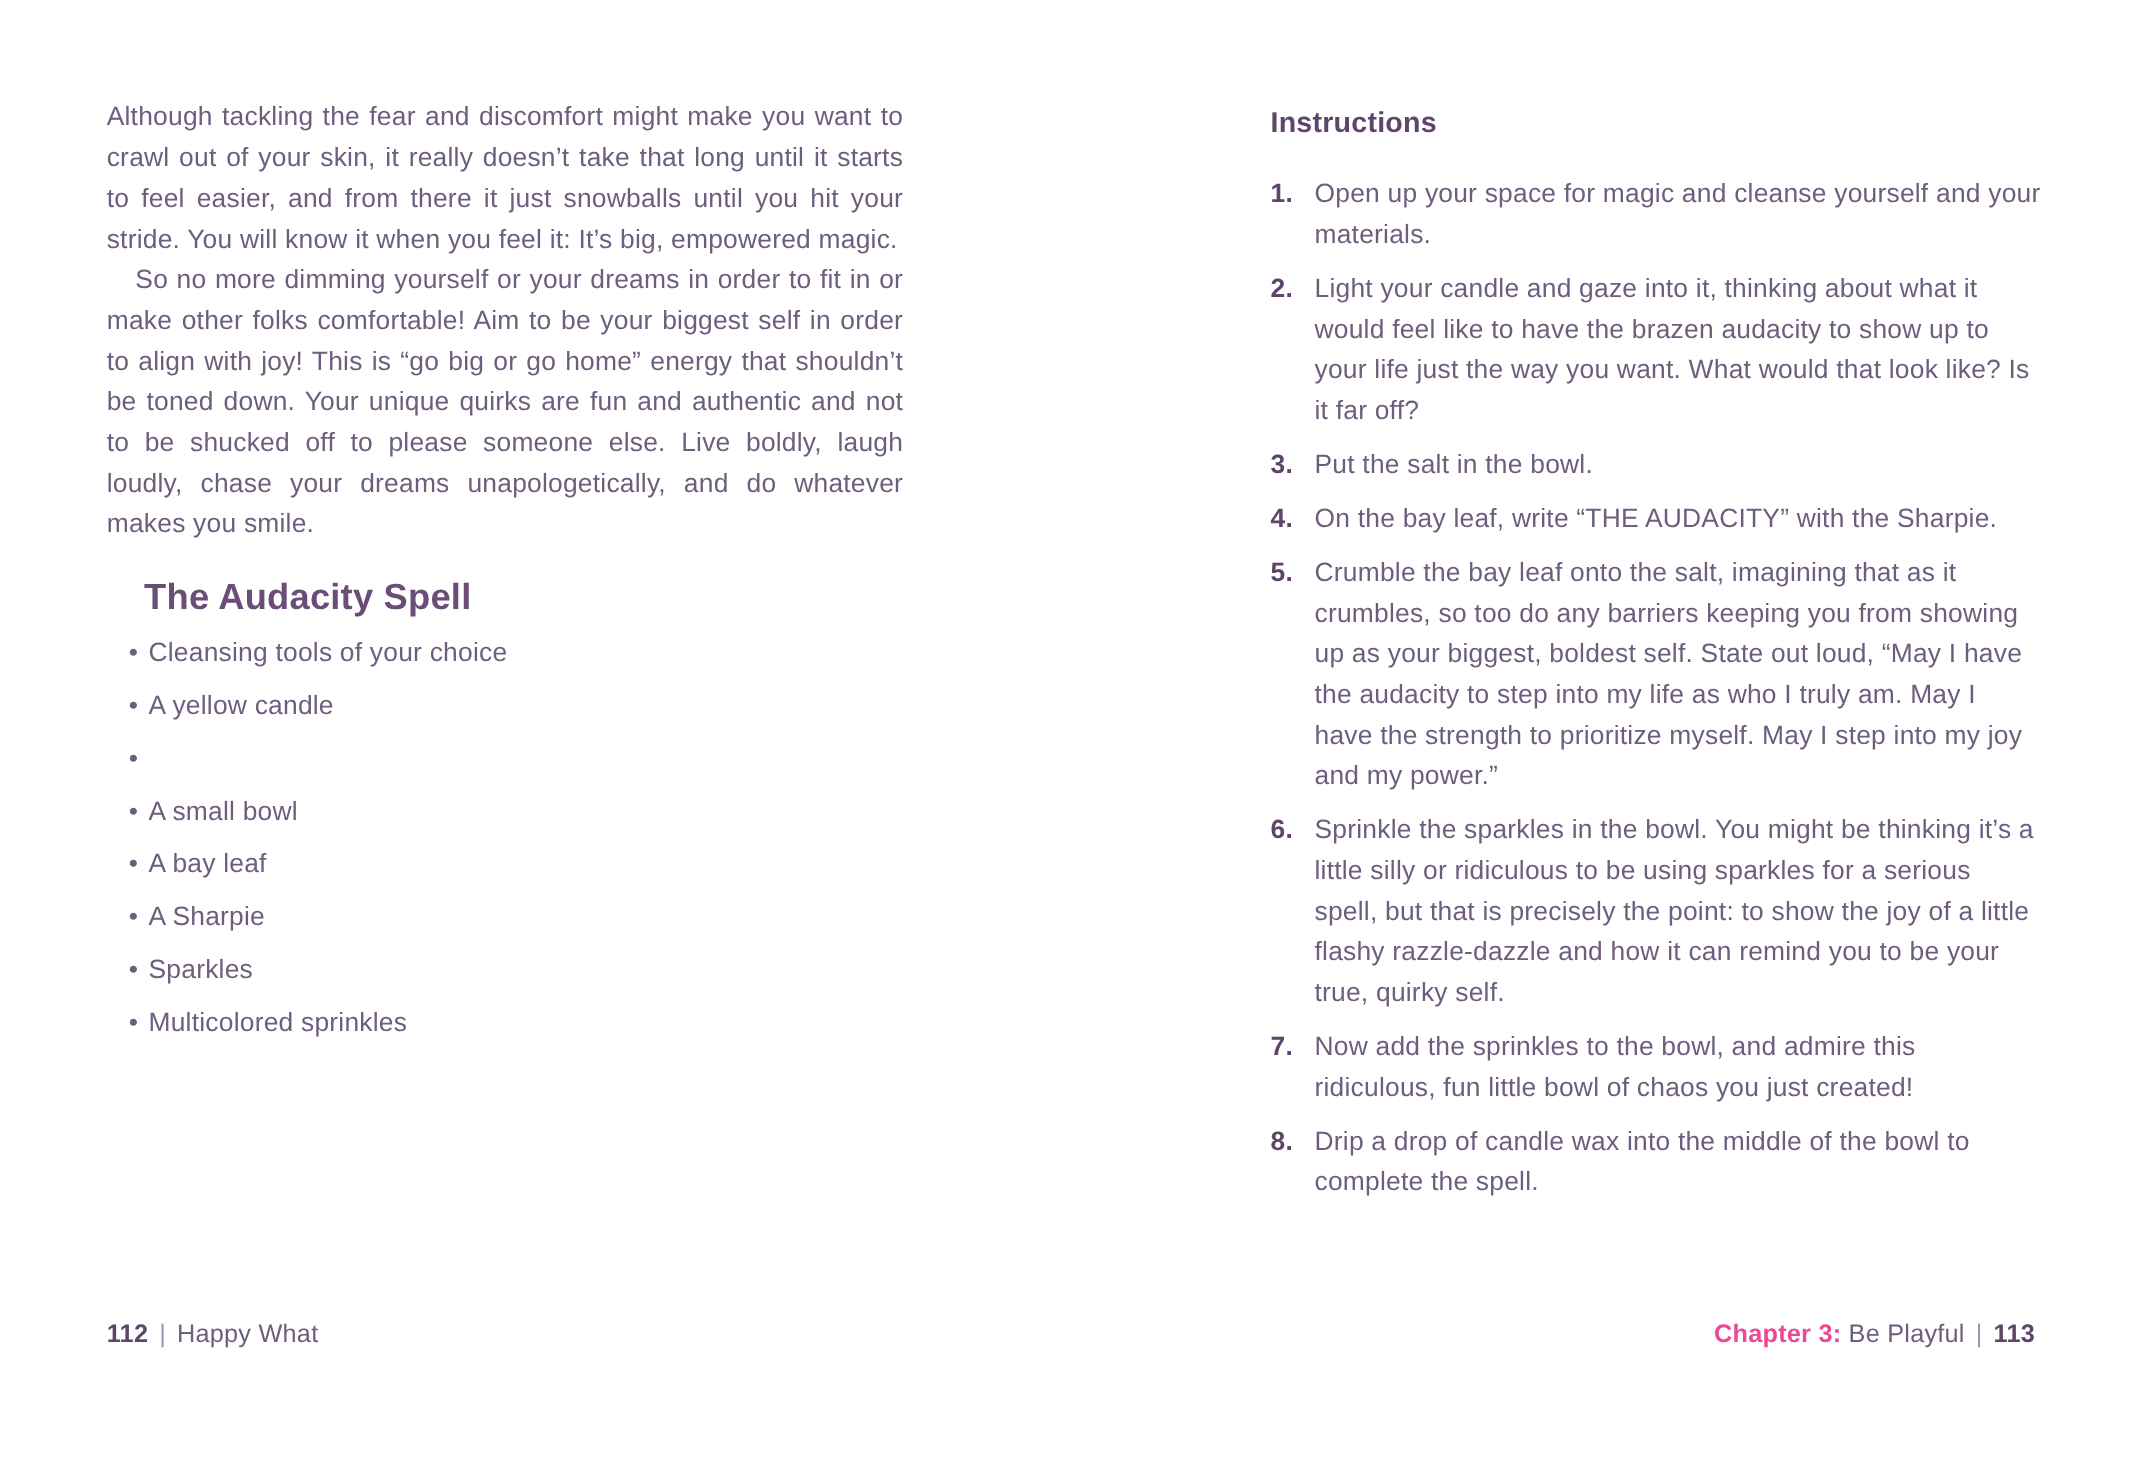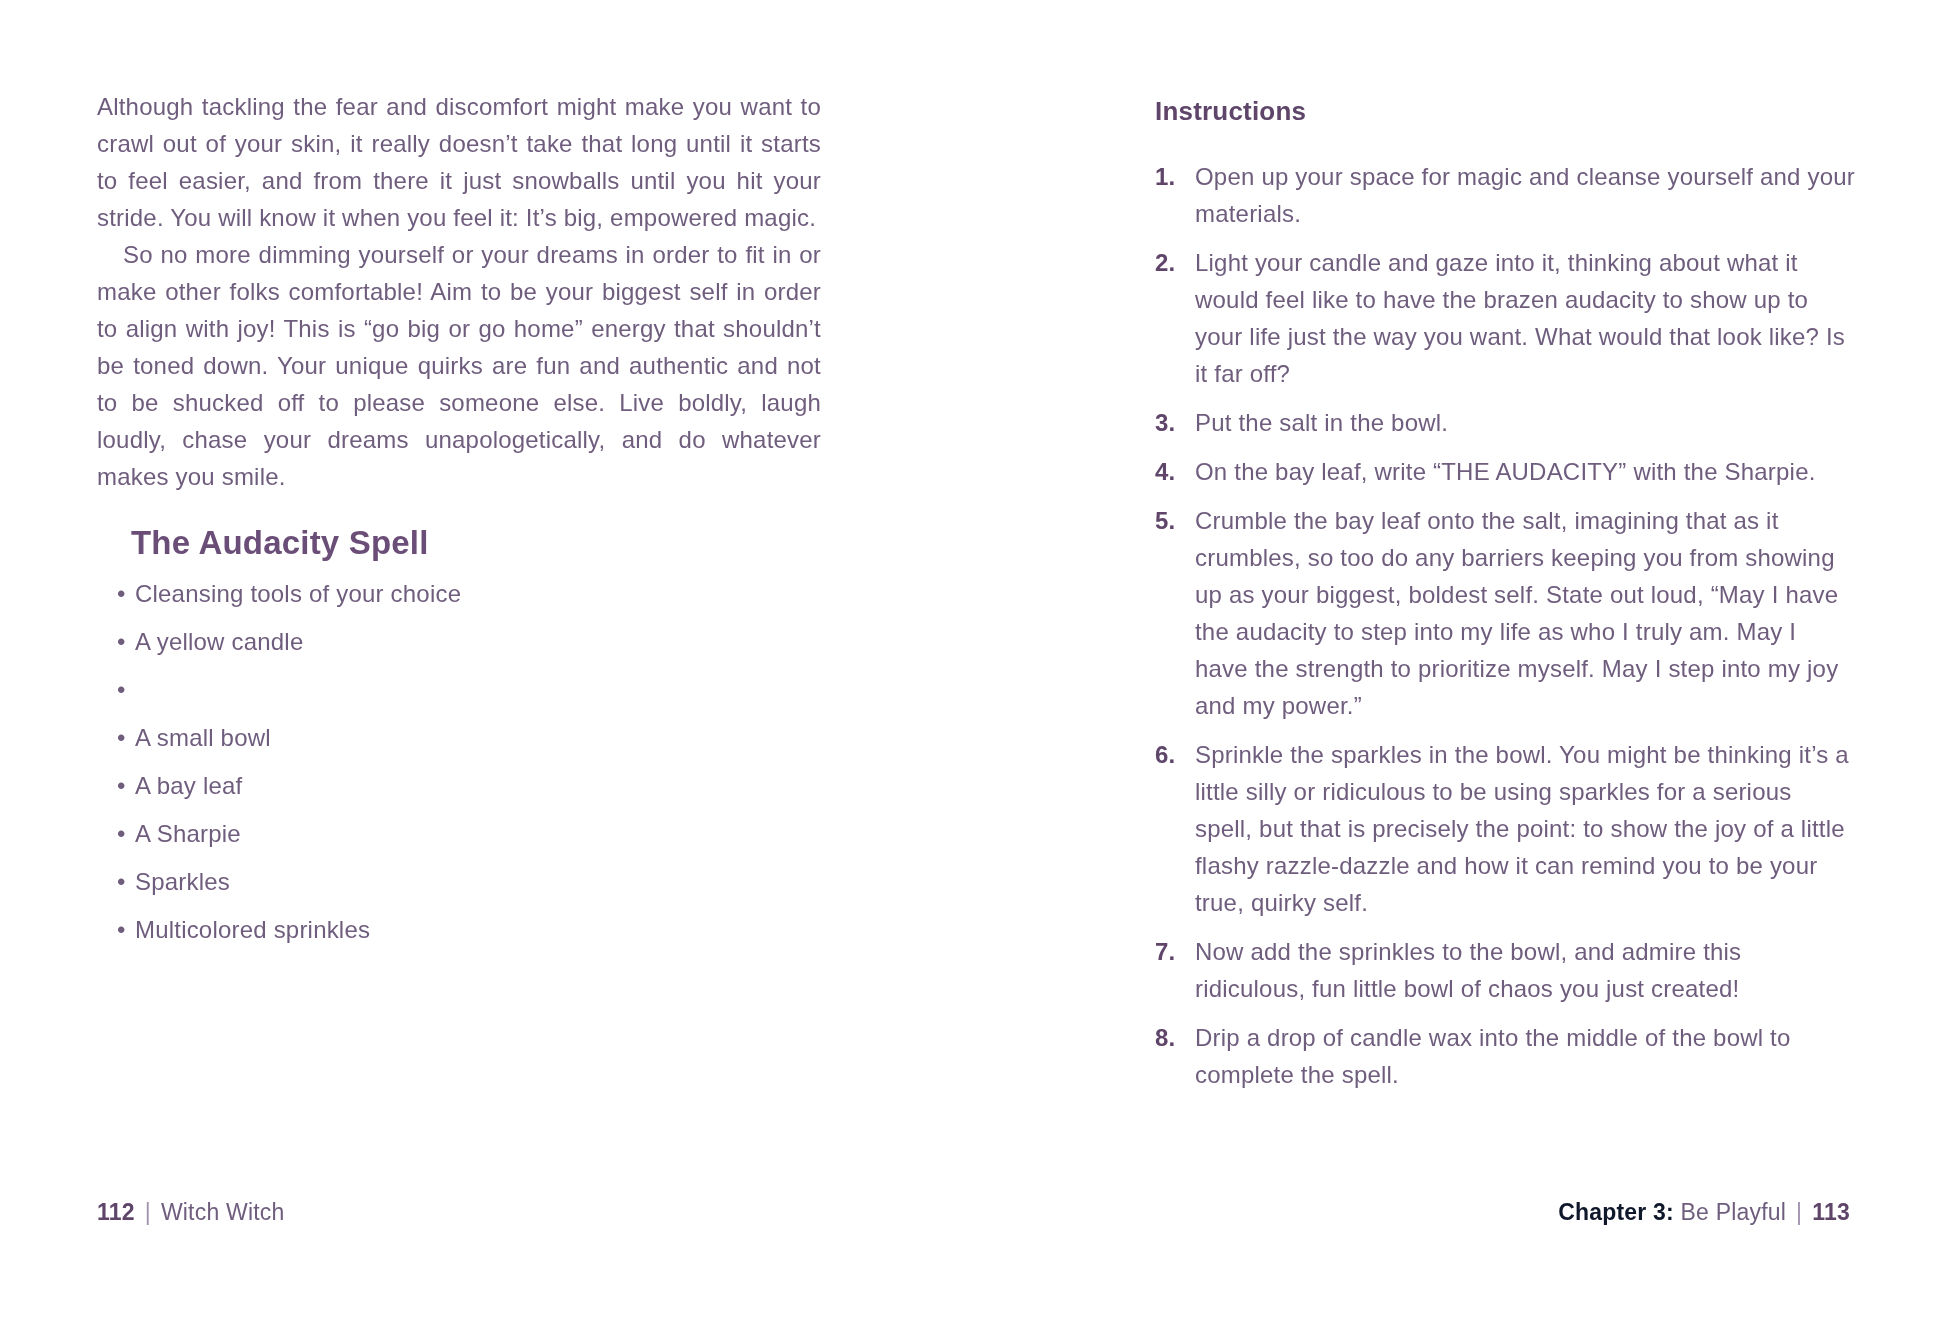--- a/index.html
+++ b/index.html
@@ -75,21 +75,21 @@
     top:1197px;
     font-size:23px;
     line-height:30px;
     letter-spacing:0.2px;
     color:#6f5d7e;
     white-space:nowrap;
   }
   .footer-left { left:97px; }
   .footer-right { right:96px; text-align:right; }
   .footer .pgnum { font-weight:700; color:#5e4569; }
-  .footer .bold { font-weight:700; color:#0f172a; }
+  .footer .bold { font-weight:700; color:#ec4899; }
   .footer .divider {
     color:#a293af;
     padding:0 10px;
     font-weight:400;
   }
 </style>
 </head>
 <body>
 
 <div class="spread">
@@ -170,21 +170,21 @@
         <span class="num-text">Now add the sprinkles to the bowl, and admire this ridiculous, fun little bowl of chaos you just created!</span>
       </div>
       <div class="num-row">
         <span class="num-label">8.</span>
         <span class="num-text">Drip a drop of candle wax into the middle of the bowl to complete the spell.</span>
       </div>
     </div>
   </div>
 
   <div class="footer footer-left">
-    <span class="pgnum">112</span><span class="divider">|</span><span>Witch Witch</span>
+    <span class="pgnum">112</span><span class="divider">|</span><span>Happy What</span>
   </div>
 
   <div class="footer footer-right">
     <span class="bold">Chapter 3:</span>
     <span>Be Playful</span><span class="divider">|</span><span class="pgnum">113</span>
   </div>
 
 </div>
 
 </body></html>

